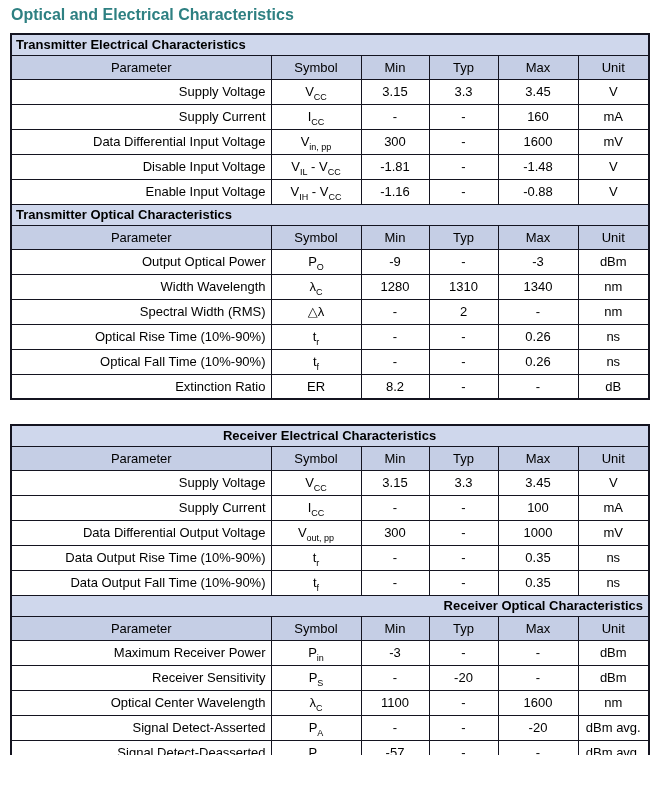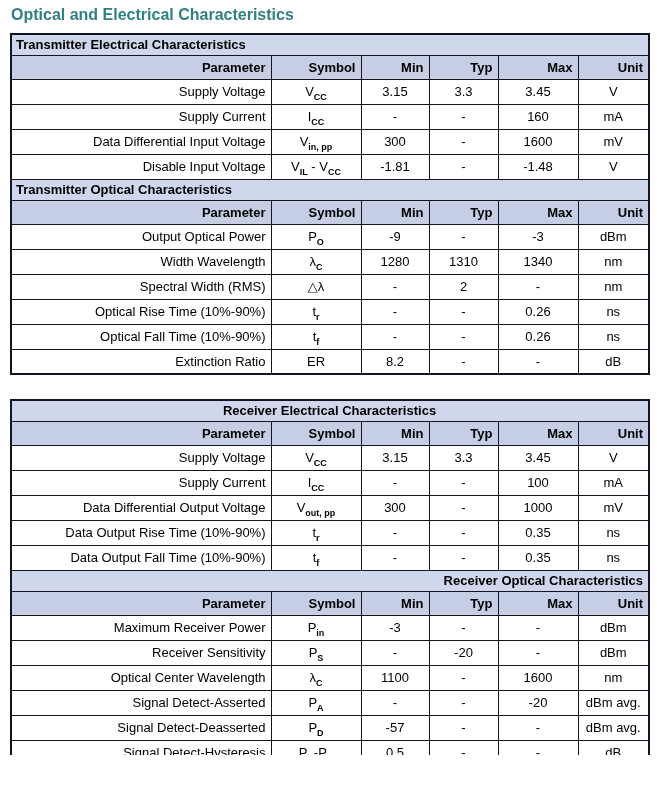--- a/index.html
+++ b/index.html
@@ -38,32 +38,31 @@
     white-space: nowrap;
     background: #ffffff;
   }
   tr.section-row td {
     font-weight: bold;
     height: 21px;
     text-align: left;
     padding-left: 4px;
   }
   tr.colhead-row td {
-    font-weight: bold;
-    text-align: right;
+    font-weight: normal;
+    text-align: center;
     height: 24px;
   }
   td.param-cell { text-align: right; }
   td.symbol-cell, td.min-cell, td.typ-cell, td.max-cell, td.unit-cell {
     text-align: center;
   }
   sub {
     font-size: 9px;
     line-height: 0;
-    font-weight: bold;
   }
 </style>
 </head>
 <body>
 
 <div class="page">
   <div class="page-title" style="color: rgb(46, 128, 130);">Optical and Electrical Characteristics</div>
   <div id="tables-container">
       <table class="spec" style="border-color: rgb(20, 20, 32);">
         <colgroup>
@@ -111,20 +110,28 @@
             <td class="unit-cell">mV</td>
           </tr>
           <tr>
             <td class="param-cell">Disable Input Voltage</td>
             <td class="symbol-cell">V<sub>IL</sub> - V<sub>CC</sub></td>
             <td class="min-cell">-1.81</td>
             <td class="typ-cell">-</td>
             <td class="max-cell">-1.48</td>
             <td class="unit-cell">V</td>
           </tr>
+          <tr>
+            <td class="param-cell">Enable Input Voltage</td>
+            <td class="symbol-cell">V<sub>IH</sub> - V<sub>CC</sub></td>
+            <td class="min-cell">-1.16</td>
+            <td class="typ-cell">-</td>
+            <td class="max-cell">-0.88</td>
+            <td class="unit-cell">V</td>
+          </tr>
           <tr class="section-row">
             <td class="section-title-cell" colspan="6" style="background: rgb(207, 215, 236);">Transmitter Optical Characteristics</td>
           </tr>
           <tr class="colhead-row">
             <td class="colhead-cell" style="background: rgb(197, 206, 229);">Parameter</td>
             <td class="colhead-cell" style="background: rgb(197, 206, 229);">Symbol</td>
             <td class="colhead-cell" style="background: rgb(197, 206, 229);">Min</td>
             <td class="colhead-cell" style="background: rgb(197, 206, 229);">Typ</td>
             <td class="colhead-cell" style="background: rgb(197, 206, 229);">Max</td>
             <td class="colhead-cell" style="background: rgb(197, 206, 229);">Unit</td>

